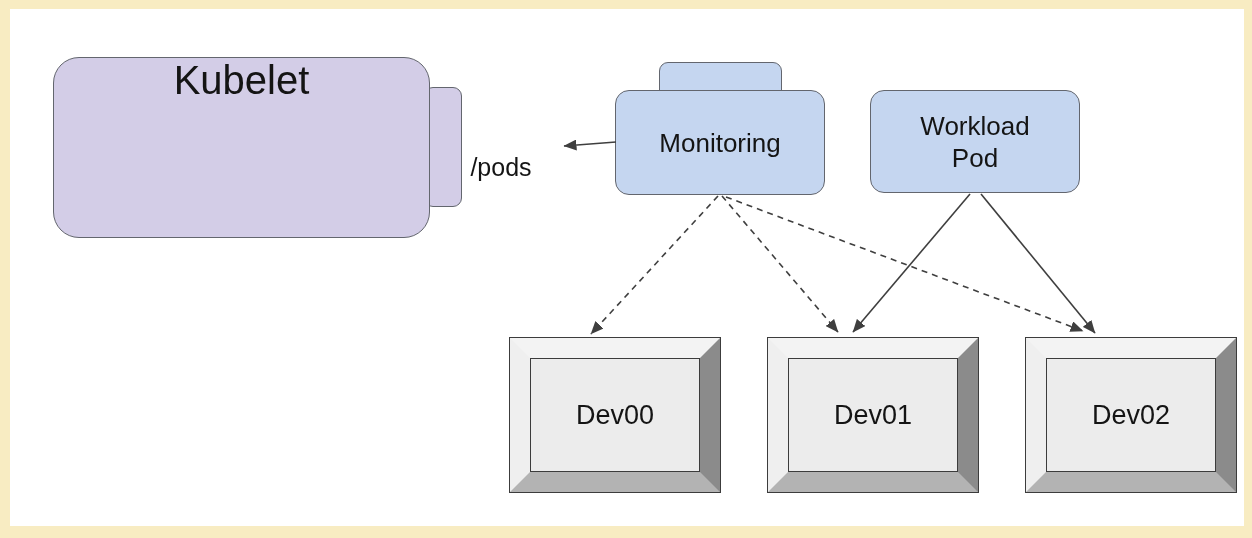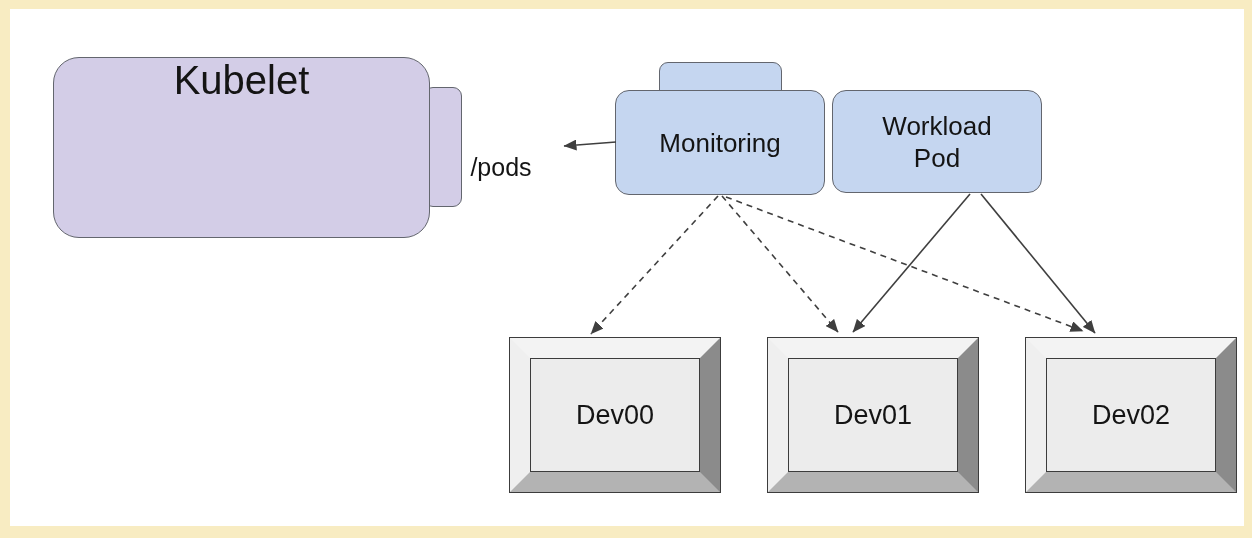--- a/index.html
+++ b/index.html
@@ -57,21 +57,21 @@
     z-index: 2;
   }
   .monitoring-tab {
     left: 659px; top: 62px;
     width: 123px; height: 46px;
     background: #c5d6f0;
     border-radius: 9px;
     z-index: 1;
   }
   .workload {
-    left: 832px; top: 90px;
+    left: 870px; top: 90px;
     width: 210px; height: 103px;
     background: #c5d6f0;
     border-radius: 14px;
     font-size: 26px;
     line-height: 32px;
     z-index: 2;
   }
 
   
   .endpoint-label {

